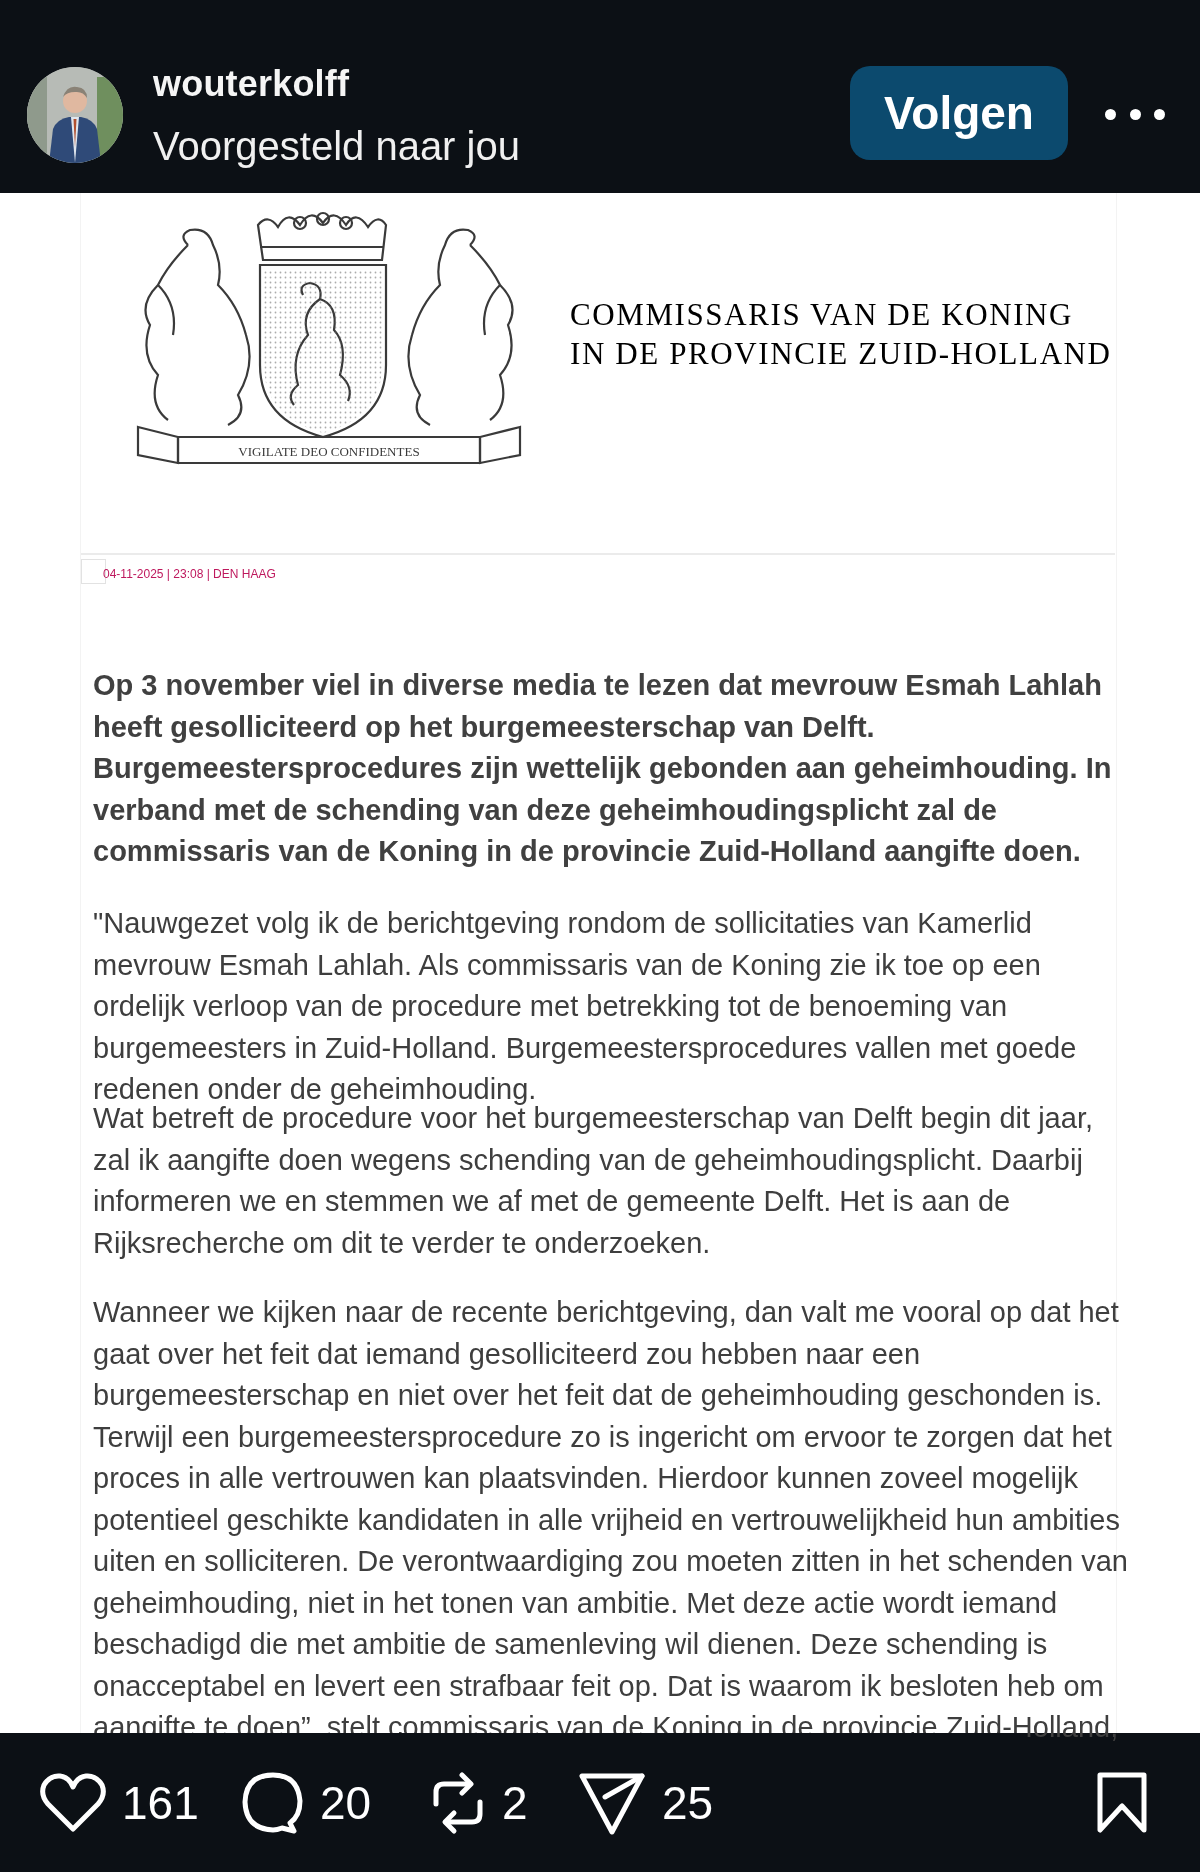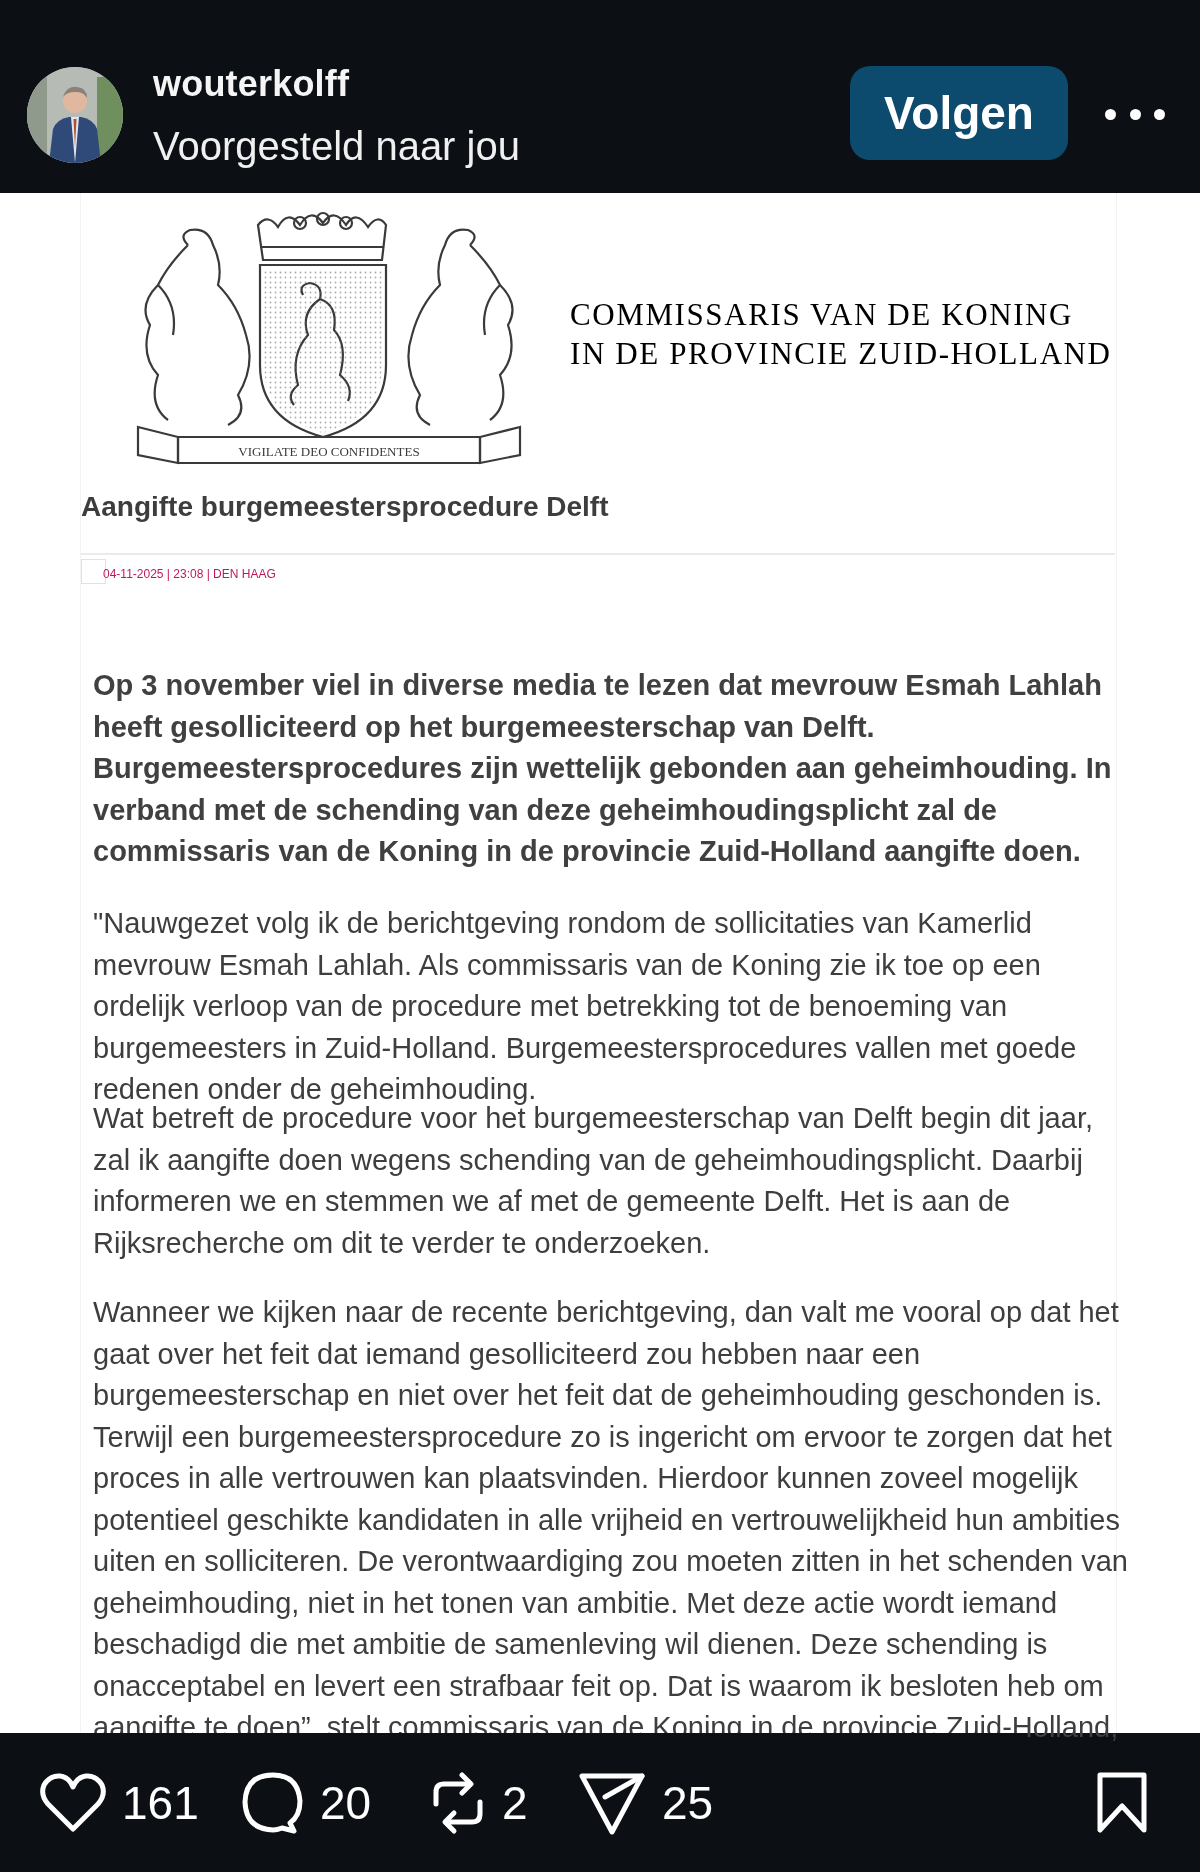--- a/index.html
+++ b/index.html
@@ -146,21 +146,20 @@
     <pattern id="dots" width="5" height="5" patternUnits="userSpaceOnUse">
       <circle cx="2.5" cy="2.5" r="0.9" fill="#666"></circle>
     </pattern>
     <path d="M136 64 L254 64 L254 160 Q254 212 195 228 Q136 212 136 160 Z" fill="url(#dots)" opacity="0.55"></path>
     <text x="201" y="251" text-anchor="middle" font-family="Liberation Serif, serif" font-size="13" fill="#3a3a3a">VIGILATE DEO CONFIDENTES</text>
   </svg>
 
   <div class="org-line l1">COMMISSARIS VAN DE KONING</div>
   <div class="org-line l2">IN DE PROVINCIE ZUID-HOLLAND</div>
 
-  <div class="article-title">Aangifte burgemeestersprocedure Delft</div>
   <div class="title-rule"></div>
   <div class="meta-box"></div>
   <div class="meta">04-11-2025 | 23:08 | DEN HAAG</div>
 
   <p class="para lead">Op 3 november viel in diverse media te lezen dat mevrouw Esmah Lahlah heeft gesolliciteerd op het burgemeesterschap van Delft. Burgemeestersprocedures zijn wettelijk gebonden aan geheimhouding. In verband met de schending van deze geheimhoudingsplicht zal de commissaris van de Koning in de provincie Zuid-Holland aangifte doen.</p>
   <p class="para p1">"Nauwgezet volg ik de berichtgeving rondom de sollicitaties van Kamerlid mevrouw Esmah Lahlah. Als commissaris van de Koning zie ik toe op een ordelijk verloop van de procedure met betrekking tot de benoeming van burgemeesters in Zuid-Holland. Burgemeestersprocedures vallen met goede redenen onder de geheimhouding.</p>
   <p class="para p2">Wat betreft de procedure voor het burgemeesterschap van Delft begin dit jaar, zal ik aangifte doen wegens schending van de geheimhoudingsplicht. Daarbij informeren we en stemmen we af met de gemeente Delft. Het is aan de Rijksrecherche om dit te verder te onderzoeken.</p>
   <p class="para p3">Wanneer we kijken naar de recente berichtgeving, dan valt me vooral op dat het gaat over het feit dat iemand gesolliciteerd zou hebben naar een burgemeesterschap en niet over het feit dat de geheimhouding geschonden is. Terwijl een burgemeestersprocedure zo is ingericht om ervoor te zorgen dat het proces in alle vertrouwen kan plaatsvinden. Hierdoor kunnen zoveel mogelijk potentieel geschikte kandidaten in alle vrijheid en vertrouwelijkheid hun ambities uiten en solliciteren. De verontwaardiging zou moeten zitten in het schenden van geheimhouding, niet in het tonen van ambitie. Met deze actie wordt iemand beschadigd die met ambitie de samenleving wil dienen. Deze schending is onacceptabel en levert een strafbaar feit op. Dat is waarom ik besloten heb om aangifte te doen”, stelt commissaris van de Koning in de provincie Zuid-Holland, Wouter Kolff.”</p>
 </div>
 

